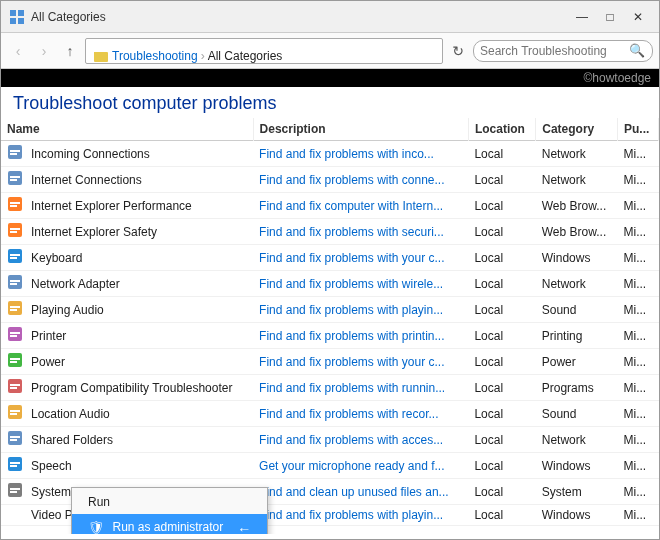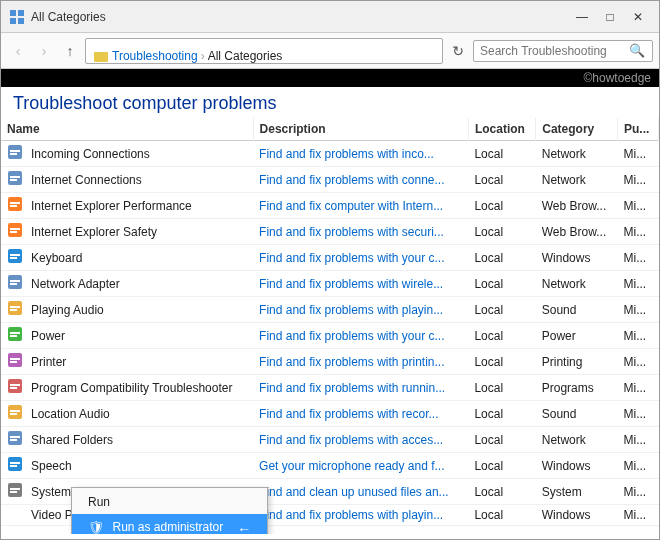--- a/index.html
+++ b/index.html
@@ -102,21 +102,21 @@
       font-size: 14px;
     }
     .search-box {
       width: 180px;
       height: 22px;
       border: 1px solid #aaa;
       background: #fff;
       display: flex;
       align-items: center;
       padding: 0 6px;
-      border-radius: 2px;
+      border-radius: 10px;
     }
     .search-input {
       border: none;
       outline: none;
       font-size: 12px;
       color: #666;
       width: 100%;
     }
     .search-icon {
       color: #555;
@@ -357,40 +357,40 @@
     <rect x="3" y="9" width="7" height="2" fill="white"></rect>
   </svg></td>
     <td>Playing Audio</td>
     <td class="description">Find and fix problems with playin...</td>
     <td>Local</td>
     <td>Sound</td>
     <td>Mi...</td>
   </tr>
         <tr>
     <td class="icon-cell"><svg width="16" height="16" viewBox="0 0 16 16">
+    <rect x="1" y="1" width="14" height="14" rx="2" fill="#aa44aa" opacity="0.85"></rect>
+    <rect x="3" y="6" width="10" height="2" fill="white"></rect>
+    <rect x="3" y="9" width="7" height="2" fill="white"></rect>
+  </svg></td>
+    <td>Printer</td>
+    <td class="description">Find and fix problems with printin...</td>
+    <td>Local</td>
+    <td>Printing</td>
+    <td>Mi...</td>
+  </tr>
+        <tr>
+    <td class="icon-cell"><svg width="16" height="16" viewBox="0 0 16 16">
     <rect x="1" y="1" width="14" height="14" rx="2" fill="#22aa22" opacity="0.85"></rect>
     <rect x="3" y="6" width="10" height="2" fill="white"></rect>
     <rect x="3" y="9" width="7" height="2" fill="white"></rect>
   </svg></td>
     <td>Power</td>
     <td class="description">Find and fix problems with your c...</td>
     <td>Local</td>
     <td>Power</td>
-    <td>Mi...</td>
-  </tr>
-        <tr>
-    <td class="icon-cell"><svg width="16" height="16" viewBox="0 0 16 16">
-    <rect x="1" y="1" width="14" height="14" rx="2" fill="#aa44aa" opacity="0.85"></rect>
-    <rect x="3" y="6" width="10" height="2" fill="white"></rect>
-    <rect x="3" y="9" width="7" height="2" fill="white"></rect>
-  </svg></td>
-    <td>Printer</td>
-    <td class="description">Find and fix problems with printin...</td>
-    <td>Local</td>
-    <td>Printing</td>
     <td>Mi...</td>
   </tr>
         <tr>
     <td class="icon-cell"><svg width="16" height="16" viewBox="0 0 16 16">
     <rect x="1" y="1" width="14" height="14" rx="2" fill="#cc4444" opacity="0.85"></rect>
     <rect x="3" y="6" width="10" height="2" fill="white"></rect>
     <rect x="3" y="9" width="7" height="2" fill="white"></rect>
   </svg></td>
     <td>Program Compatibility Troubleshooter</td>
     <td class="description">Find and fix problems with runnin...</td>

